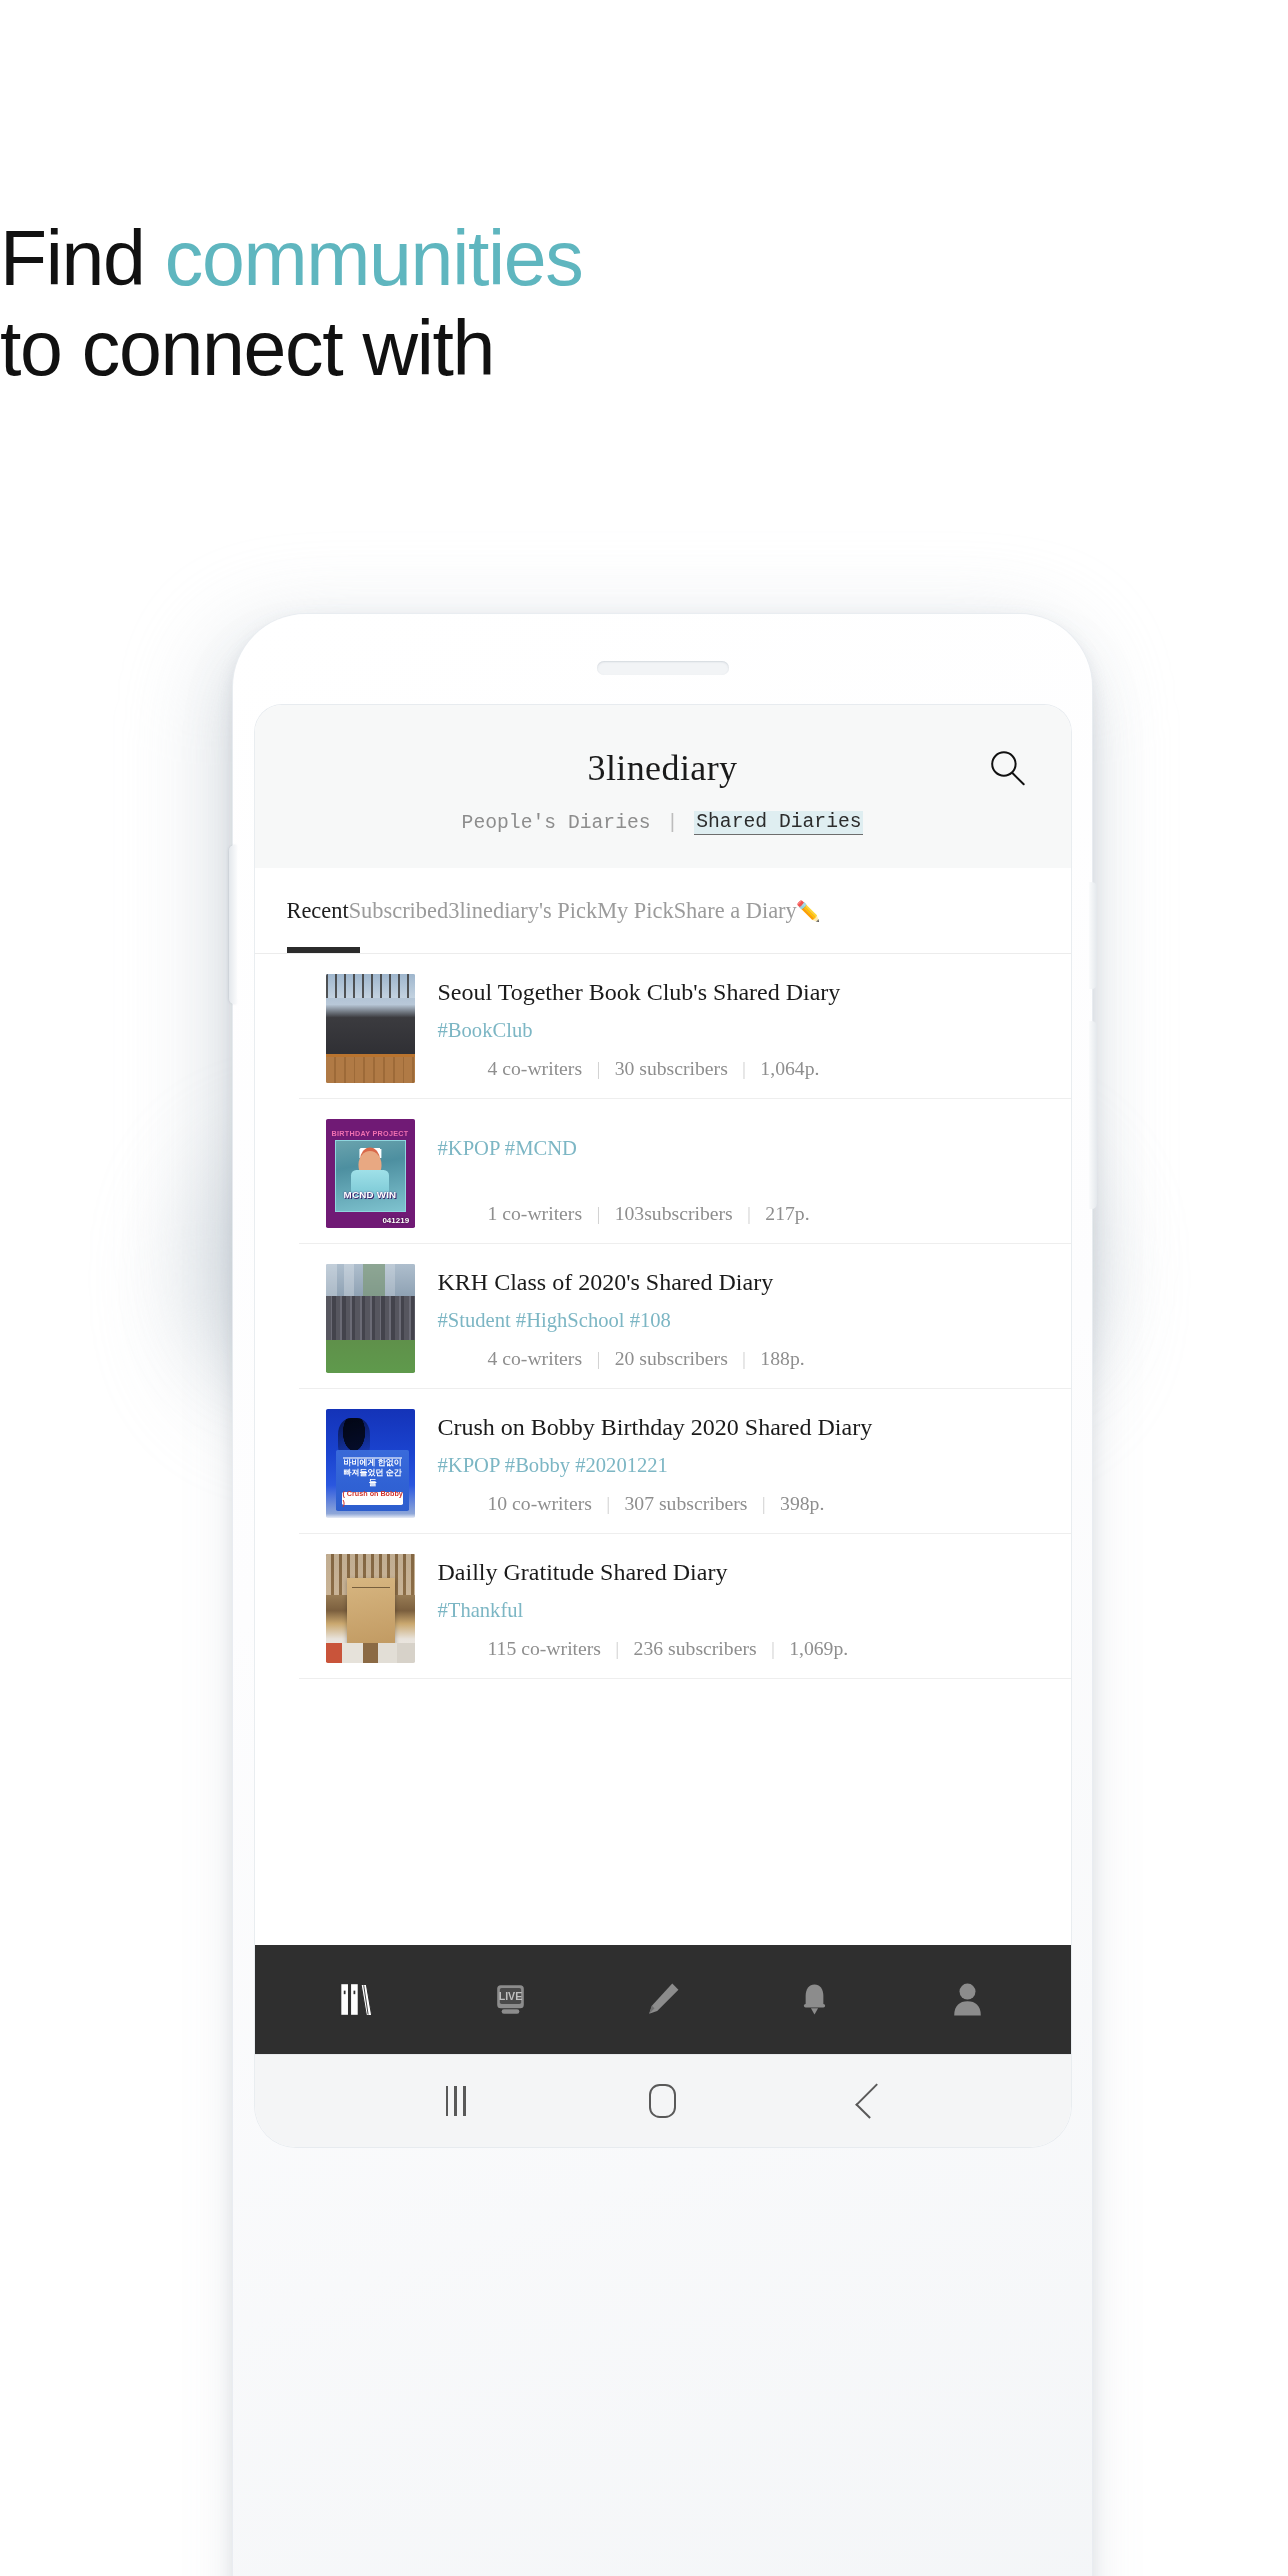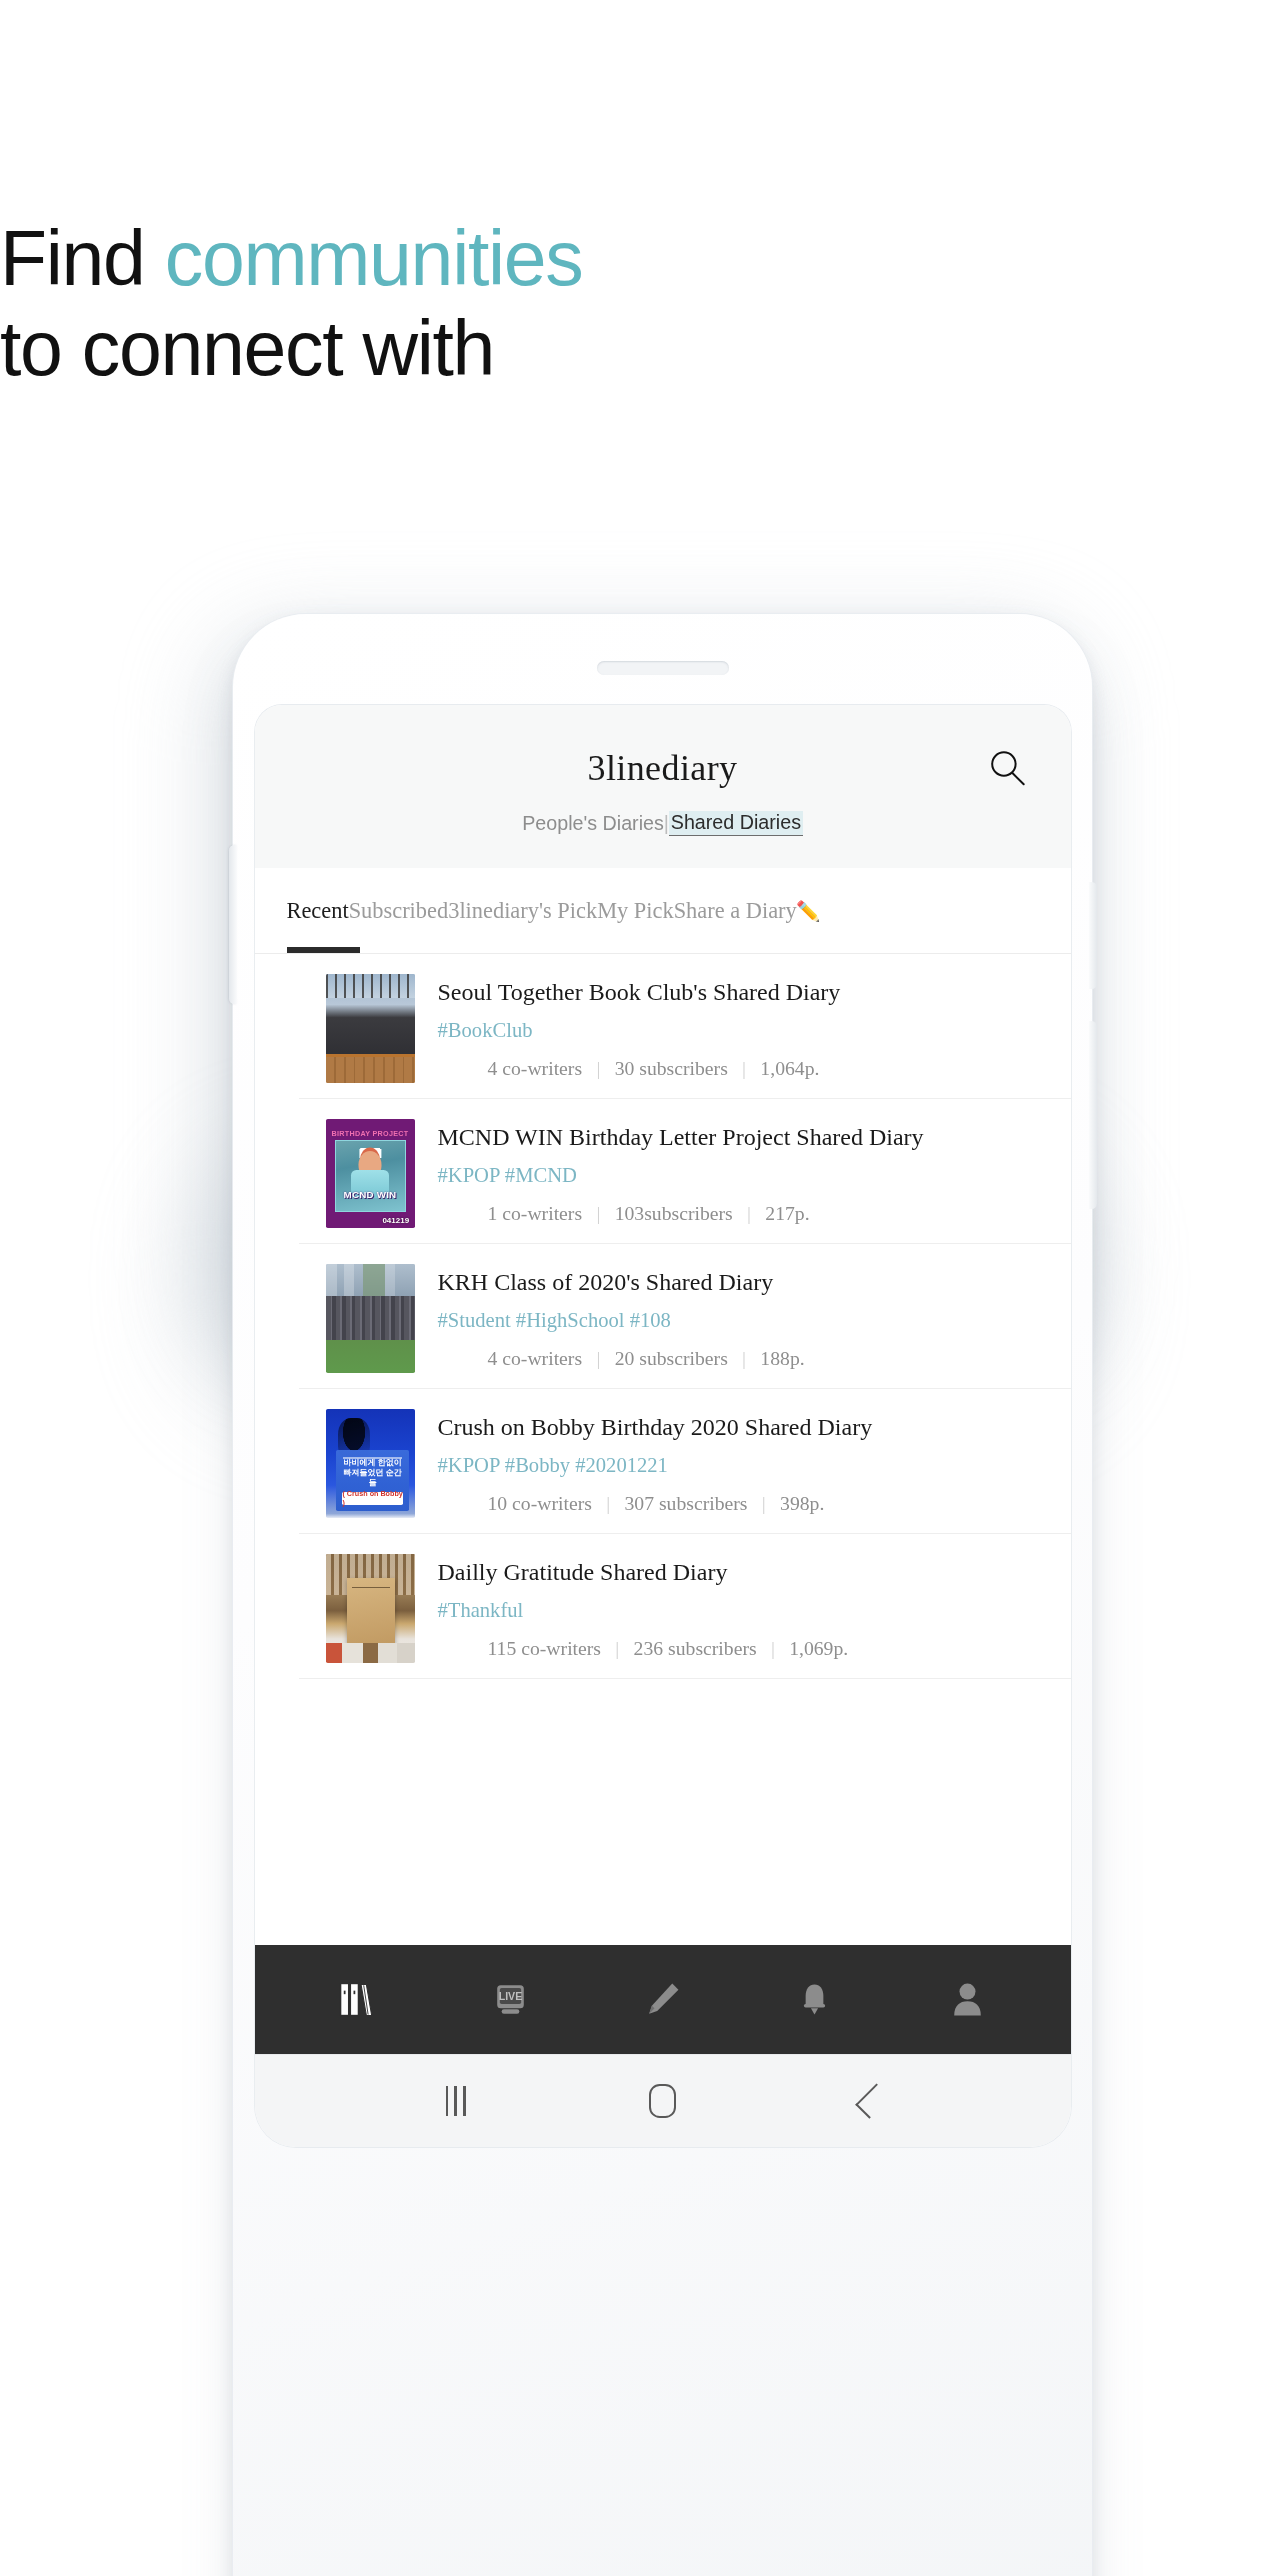--- a/index.html
+++ b/index.html
@@ -154,21 +154,22 @@
     height: 45px;
     cursor: pointer;
   }
   .search-icon svg { display:block; width:45px; height:45px; }
 
   .sub-tabs {
     margin-top: 25px;
     display: flex;
     justify-content: center;
     align-items: center;
-    font-family: Liberation Sans, sans-serif;
+    gap: 16px;
+    font-family: Liberation Mono, monospace;
     font-size: 19.7px;
     color: #8d8d8d;
   }
   .sub-tabs .divider { color: #bdbdbd; }
   .sub-tab.active {
     color: #2c2c2c;
     background: #dfeef1;
     border-bottom: 0.9px solid #6d6d6d;
     padding: 0 1.8px 0.9px;
   }
@@ -510,21 +511,20 @@
             <div class="mc-label">BIRTHDAY PROJECT</div>
             <div class="mc-frame">
               <div class="mc-ears"></div>
               <div class="mc-head"></div>
               <div class="mc-body"></div>
               <div class="mc-name">MCND WIN</div>
             </div>
             <div class="mc-date">041219</div>
           </div>
           <div class="item-body">
-            <div class="item-title">MCND WIN Birthday Letter Project Shared Diary</div>
             <div class="item-tags">#KPOP #MCND</div>
             <div class="item-meta">
               <span>1 co-writers</span>
               <span class="sep">|</span>
               <span>103subscribers</span>
               <span class="sep">|</span>
               <span>217p.</span>
             </div>
           </div>
         </div>

